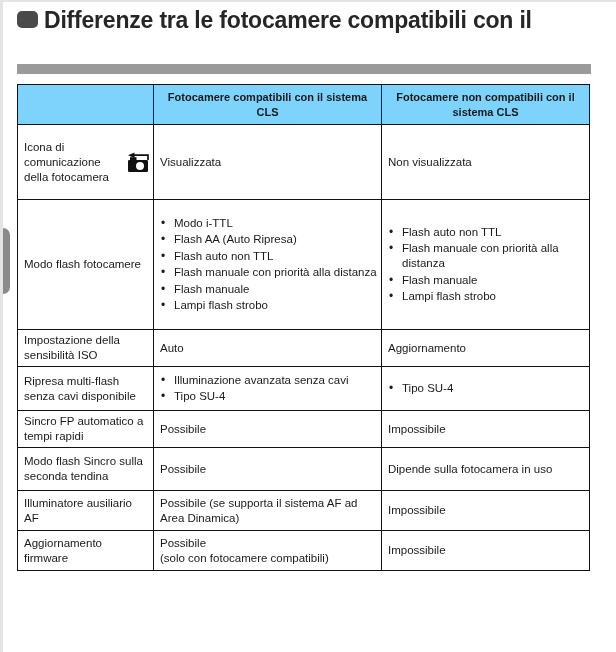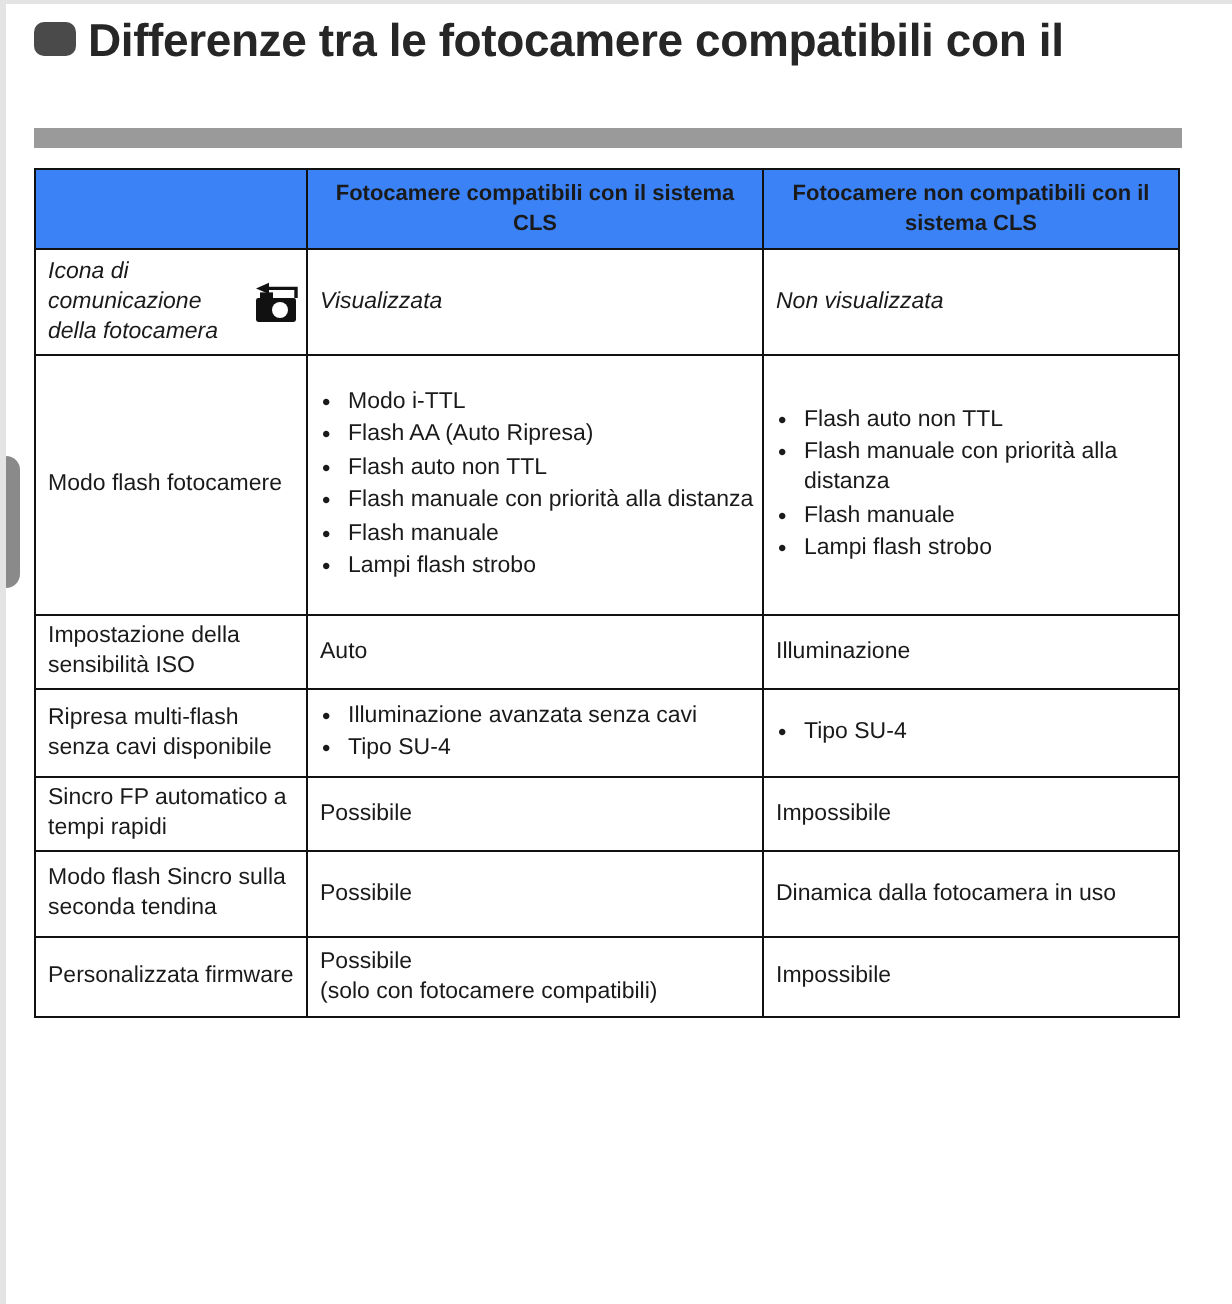--- a/index.html
+++ b/index.html
@@ -60,32 +60,32 @@
   table.cmp col.c1 { width:136px; }
   table.cmp col.c2 { width:228px; }
   table.cmp col.c3 { width:208px; }
   table.cmp th, table.cmp td {
     border:1.5px solid #111111;
     vertical-align:middle;
     text-align:left;
     padding:3px 4px 3px 6px;
   }
   table.cmp thead th {
-    background:#3b82f6;
+    background:#7dd3fc;
     font-weight:bold;
     font-size:11px;
     line-height:15px;
     text-align:center;
     height:40px;
     padding:2px 6px;
   }
   td.val { padding-left:8px; padding-right:6px; }
 
   
-  tr.r0  td { height:53px;font-style:italic; }
+  tr.r0  td { height:75px; }
   tr.r1  td { height:130px; }
   tr.r2  td { height:37px; }
   tr.r3  td { height:44px; }
   tr.r4  td { height:45px; }
   tr.r5  td { height:25px; }
   tr.r6  td { height:37px; }
   tr.r7  td { height:43px; }
   tr.r8  td { height:40px; }
   tr.r9  td { height:40px; }
 
@@ -178,21 +178,21 @@
           <li>Flash manuale con priorità alla distanza</li>
           <li>Flash manuale</li>
           <li>Lampi flash strobo</li>
         </ul>
       </td>
     </tr>
 
     <tr class="r2">
       <td>Impostazione della sensibilità ISO</td>
       <td class="val">Auto</td>
-      <td class="val">Illuminazione</td>
+      <td class="val">Aggiornamento</td>
     </tr>
 
     <tr class="r3">
       <td>Ripresa multi-flash senza cavi disponibile</td>
       <td class="val">
         <ul class="blist">
           <li>Illuminazione avanzata senza cavi</li>
           <li>Tipo SU-4</li>
         </ul>
       </td>
@@ -207,26 +207,31 @@
 
     <tr class="r6">
       <td>Sincro FP automatico a tempi rapidi</td>
       <td class="val">Possibile</td>
       <td class="val">Impossibile</td>
     </tr>
 
     <tr class="r7">
       <td>Modo flash Sincro sulla seconda tendina</td>
       <td class="val">Possibile</td>
-      <td class="val">Dinamica dalla fotocamera in uso</td>
-    </tr>
-
+      <td class="val">Dipende sulla fotocamera in uso</td>
+    </tr>
+
+    <tr class="r8">
+      <td>Illuminatore ausiliario AF</td>
+      <td class="val">Possibile (se supporta il sistema AF ad Area Dinamica)</td>
+      <td class="val">Impossibile</td>
+    </tr>
 
     <tr class="r9">
-      <td>Personalizzata firmware</td>
+      <td>Aggiornamento firmware</td>
       <td class="val two-line">
         <span>Possibile</span>
         <span>(solo con fotocamere compatibili)</span>
       </td>
       <td class="val">Impossibile</td>
     </tr>
 
   </tbody>
 </table>
 

